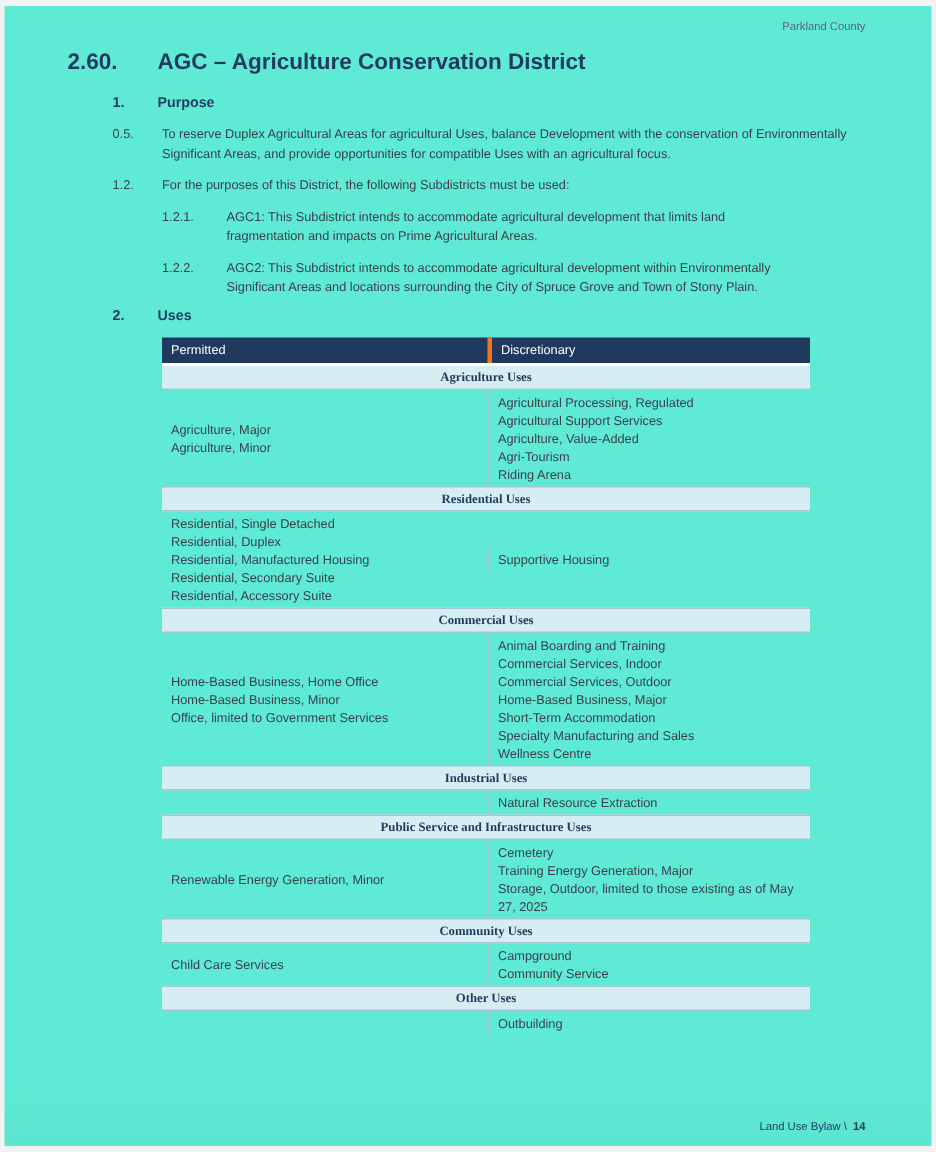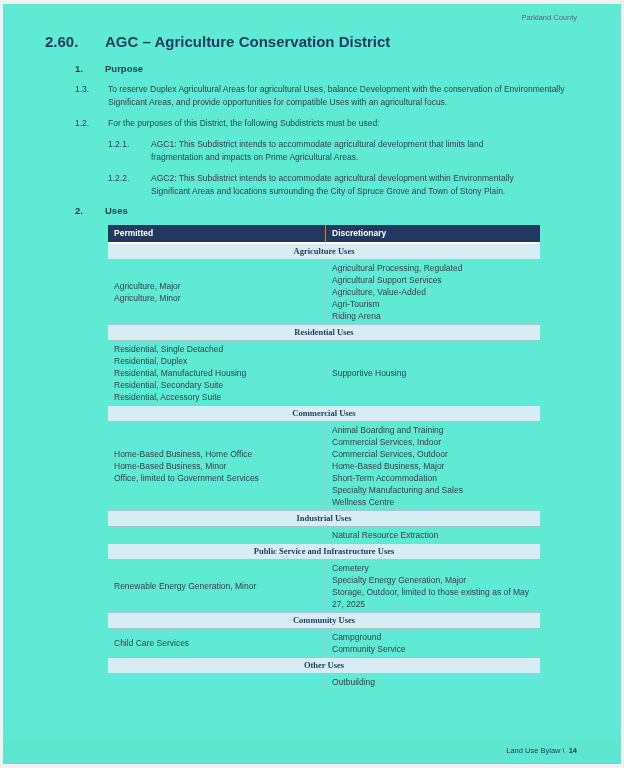--- a/index.html
+++ b/index.html
@@ -45,23 +45,23 @@
   .para .num { width:33px; flex:0 0 33px; }
   .para .ptext { width:460px; }
   .subpara {
     display:flex; margin-left:105px; margin-top:8px;
     font-size:8.5px; line-height:13px;
   }
   .subpara .num { width:43px; flex:0 0 43px; }
   .subpara .ptext { width:382px; }
 
   .uses-table { margin:8px 0 0 105px; width:432px; font-size:8.5px; }
-  .t-head { display:flex; background:var(--navy, #1f3a5e); color:#fff; font-weight:bold; }
+  .t-head { display:flex; background:var(--navy, #1f3a5e); color:#fff; font-weight:normal; }
   .t-head .hcell { box-sizing:border-box; padding:4px 6px; width:217px; line-height:9px; }
-  .t-head .hcell.disc { width:172px; border-left:1px solid #f97316; }
+  .t-head .hcell.disc { width:172px; border-left:3px solid #f97316; }
   .t-cat {
     background:var(--light_blue, #d6edf4); color:var(--navy, #1f3a5e);
     font-weight:bold; text-align:center;
     padding:2px 0; line-height:11px;
     border-top:1px solid var(--border, #a3c6d4);
     border-bottom:1px solid var(--border, #a3c6d4);
     font-family:Liberation Serif, serif;
   }
   .t-cat.first { border-top:2px solid #ffffff; }
   .t-row { display:flex;align-items:center; }
@@ -85,21 +85,21 @@
     <span class="num">2.60.</span>
     <span>AGC – Agriculture Conservation District</span>
   </div>
 
   <div class="sec-h purpose">
     <span class="num">1.</span>
     <span>Purpose</span>
   </div>
 
   <div class="para">
-    <span class="num">1.3.</span>
+    <span class="num">0.5.</span>
     <span class="ptext">To reserve Duplex Agricultural Areas for agricultural Uses, balance Development with the conservation of Environmentally Significant Areas, and provide opportunities for compatible Uses with an agricultural focus.</span>
   </div>
 
   <div class="para">
     <span class="num">1.2.</span>
     <span class="ptext">For the purposes of this District, the following Subdistricts must be used:</span>
   </div>
 
   <div class="subpara">
     <span class="num">1.2.1.</span>
@@ -173,21 +173,21 @@
             <div class="use">Natural Resource Extraction</div>
           </div>
         </div>
         <div class="t-cat">Public Service and Infrastructure Uses</div>
         <div class="t-row">
           <div class="t-cell perm">
             <div class="use">Renewable Energy Generation, Minor</div>
           </div>
           <div class="t-cell disc">
             <div class="use">Cemetery</div>
-            <div class="use">Specialty Energy Generation, Major</div>
+            <div class="use">Training Energy Generation, Major</div>
             <div class="use">Storage, Outdoor, limited to those existing as of May 27, 2025</div>
           </div>
         </div>
         <div class="t-cat">Community Uses</div>
         <div class="t-row">
           <div class="t-cell perm">
             <div class="use">Child Care Services</div>
           </div>
           <div class="t-cell disc">
             <div class="use">Campground</div>

